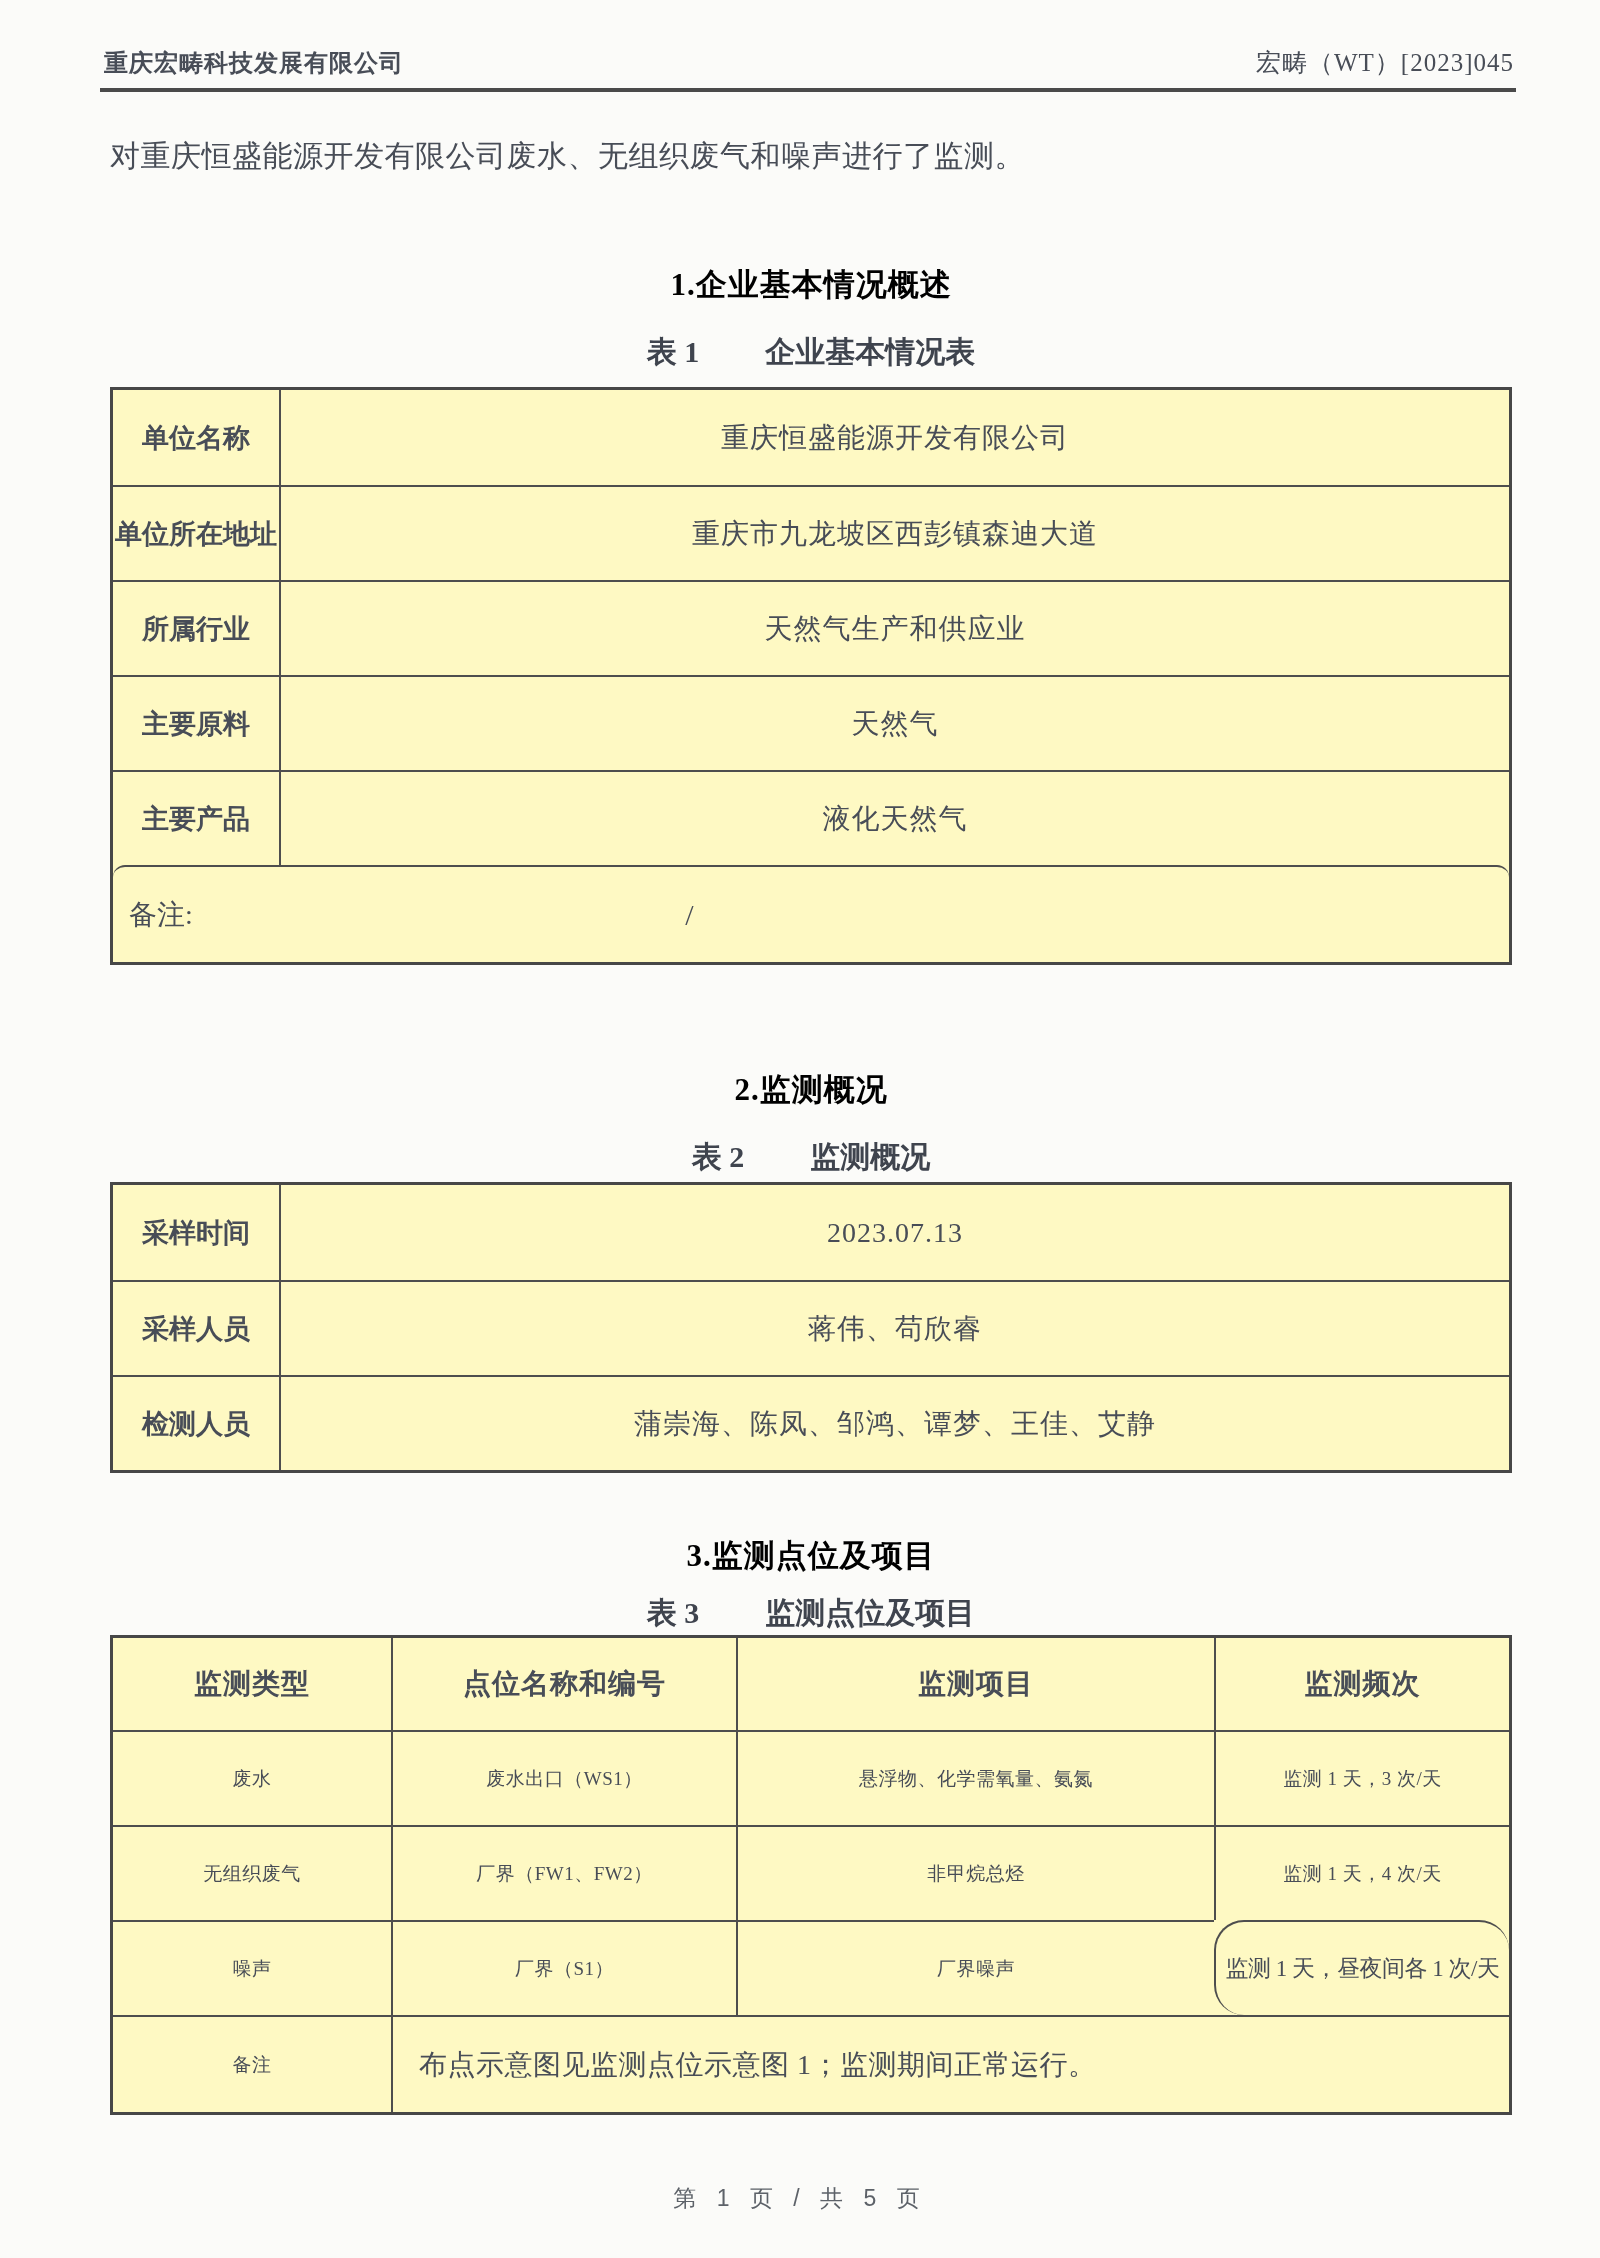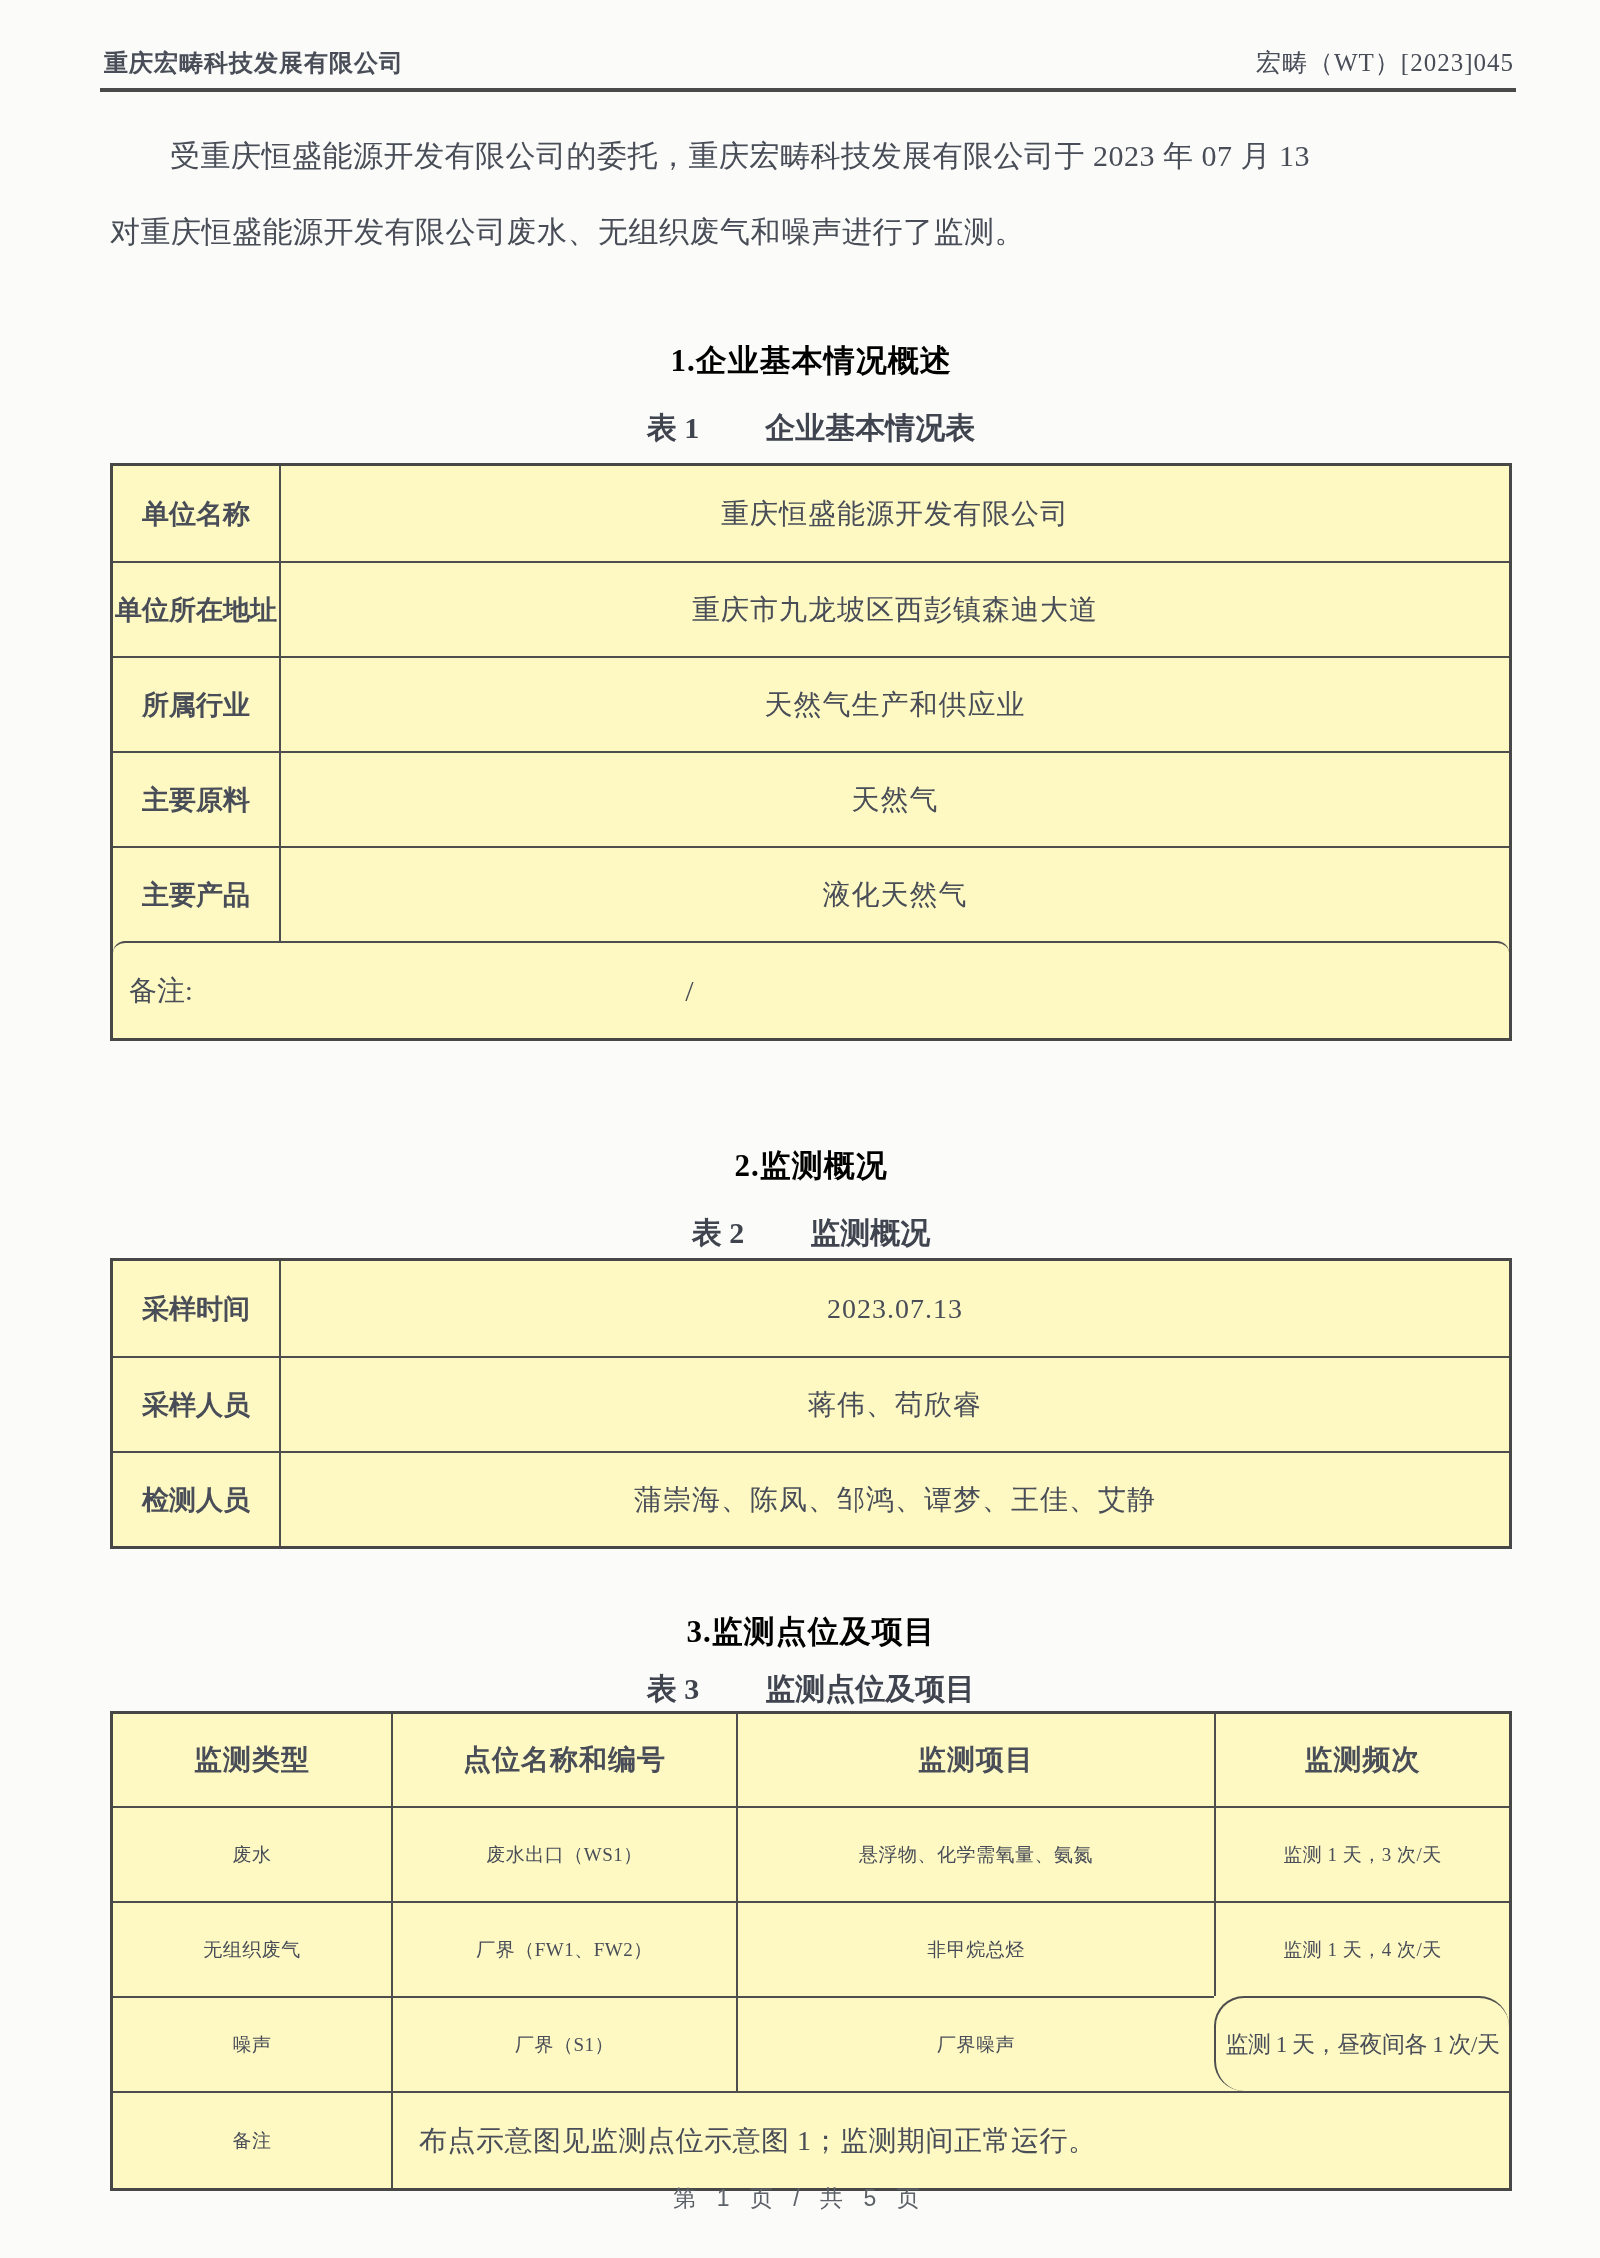--- a/index.html
+++ b/index.html
@@ -94,21 +94,20 @@
 
   <div class="header">
     <span class="header-company">重庆宏畴科技发展有限公司</span>
     <span class="header-docno">宏畴（WT）[2023]045</span>
   </div>
   <div class="header-rule"></div>
 
   <div class="content">
 
     <div class="intro">
-      <div class="intro-l1">受重庆恒盛能源开发有限公司的委托，重庆宏畴科技发展有限公司于 2023 年 07 月 13</div>
       <div class="intro-l2">对重庆恒盛能源开发有限公司废水、无组织废气和噪声进行了监测。</div>
     </div>
 
     <div class="sec-heading">1.企业基本情况概述</div>
     <div class="tbl-caption">
       <span>表 1</span>
       <span>企业基本情况表</span>
     </div>
     <div class="tbl tbl-kv">
       <div class="cell lab">单位名称</div>

